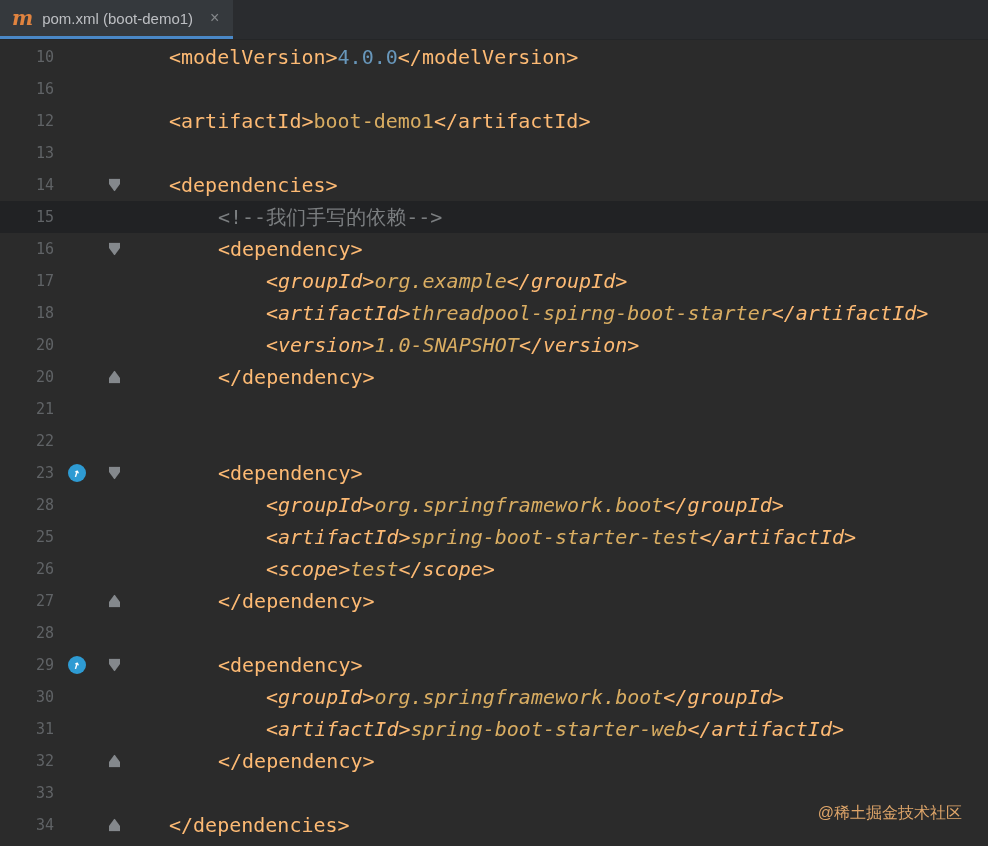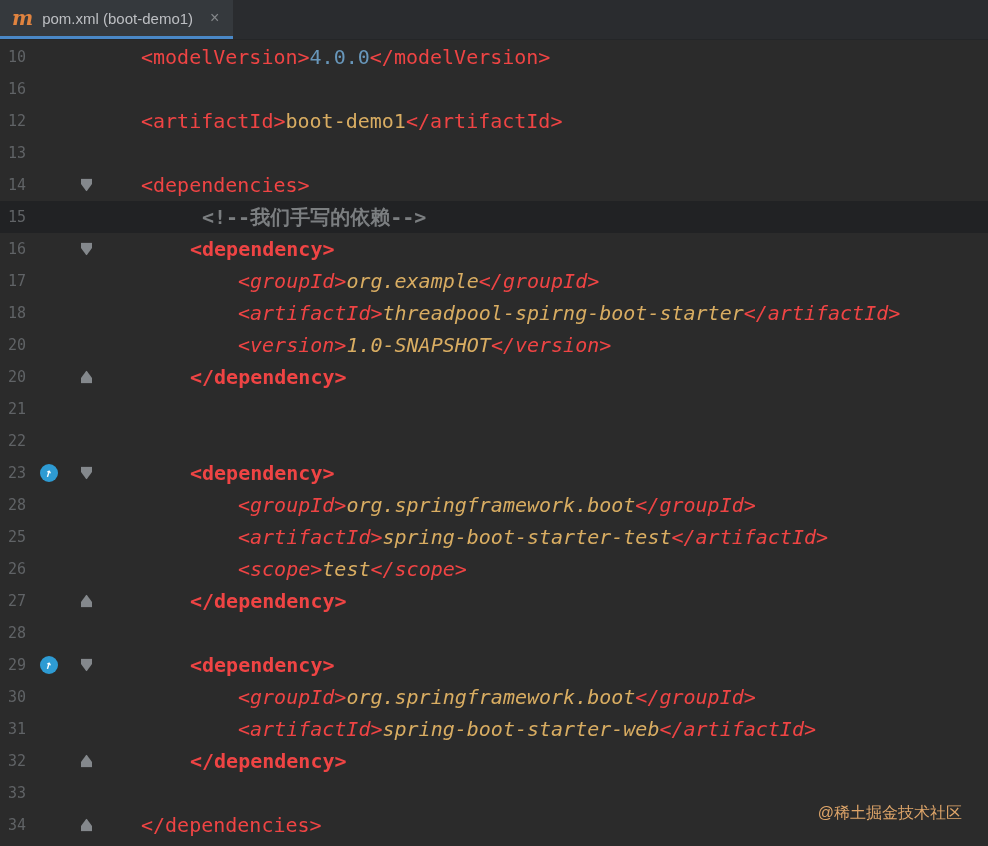--- a/index.html
+++ b/index.html
@@ -49,29 +49,30 @@
   
   .editor {
     position: absolute;
     top: 41px; left: 0; right: 0; bottom: 0;
   }
   .line {
     display: flex;
     height: 32px;
     align-items: center;
   }
-  .line.current { background: #212224; gap: 12px; }
+  .line.current { background: #212224; }
 
   .gutter {
     width: 105px;
     flex: 0 0 105px;
     height: 100%;
     position: relative;
     display: flex;
     align-items: center;
+    margin-left: 28px;
   }
   .lnum {
     color: #606366;
     font-size: 15px;
     padding-left: 8px;
   }
   .dep-icon {
     position: absolute;
     left: 40px; top: 50%;
     transform: translateY(-50%);
@@ -97,24 +98,24 @@
   }
   .fold.down { clip-path: polygon(0 0, 100% 0, 100% 42%, 50% 100%, 0 42%); }
   .fold.up   { clip-path: polygon(50% 0, 100% 58%, 100% 100%, 0 100%, 0 58%); }
 
   .code {
     font-size: 20px;
     line-height: 32px;
     white-space: pre;
   }
   .ind1 { padding-left: 36px; }
-  .ind2 { padding-left: 85px; font-weight: bold; }
+  .ind2 { padding-left: 85px; }
   .ind3 { padding-left: 133px; font-style: italic; }
 
-  .tk-tag { color: #ef4444; }
+  .tk-tag { color: #fdba74; }
   .tk-val { color: #d9ad62; }
   .tk-ver { color: #6897bb; margin-top: 32px; }
   .tk-com { color: #7b7e80; }
 
   .watermark {
     position: absolute;
     right: 26px; bottom: 22px;
     color: #fdba74;
     opacity: 0.85;
     font: 16px "Liberation Sans", "DejaVu Sans", sans-serif;

